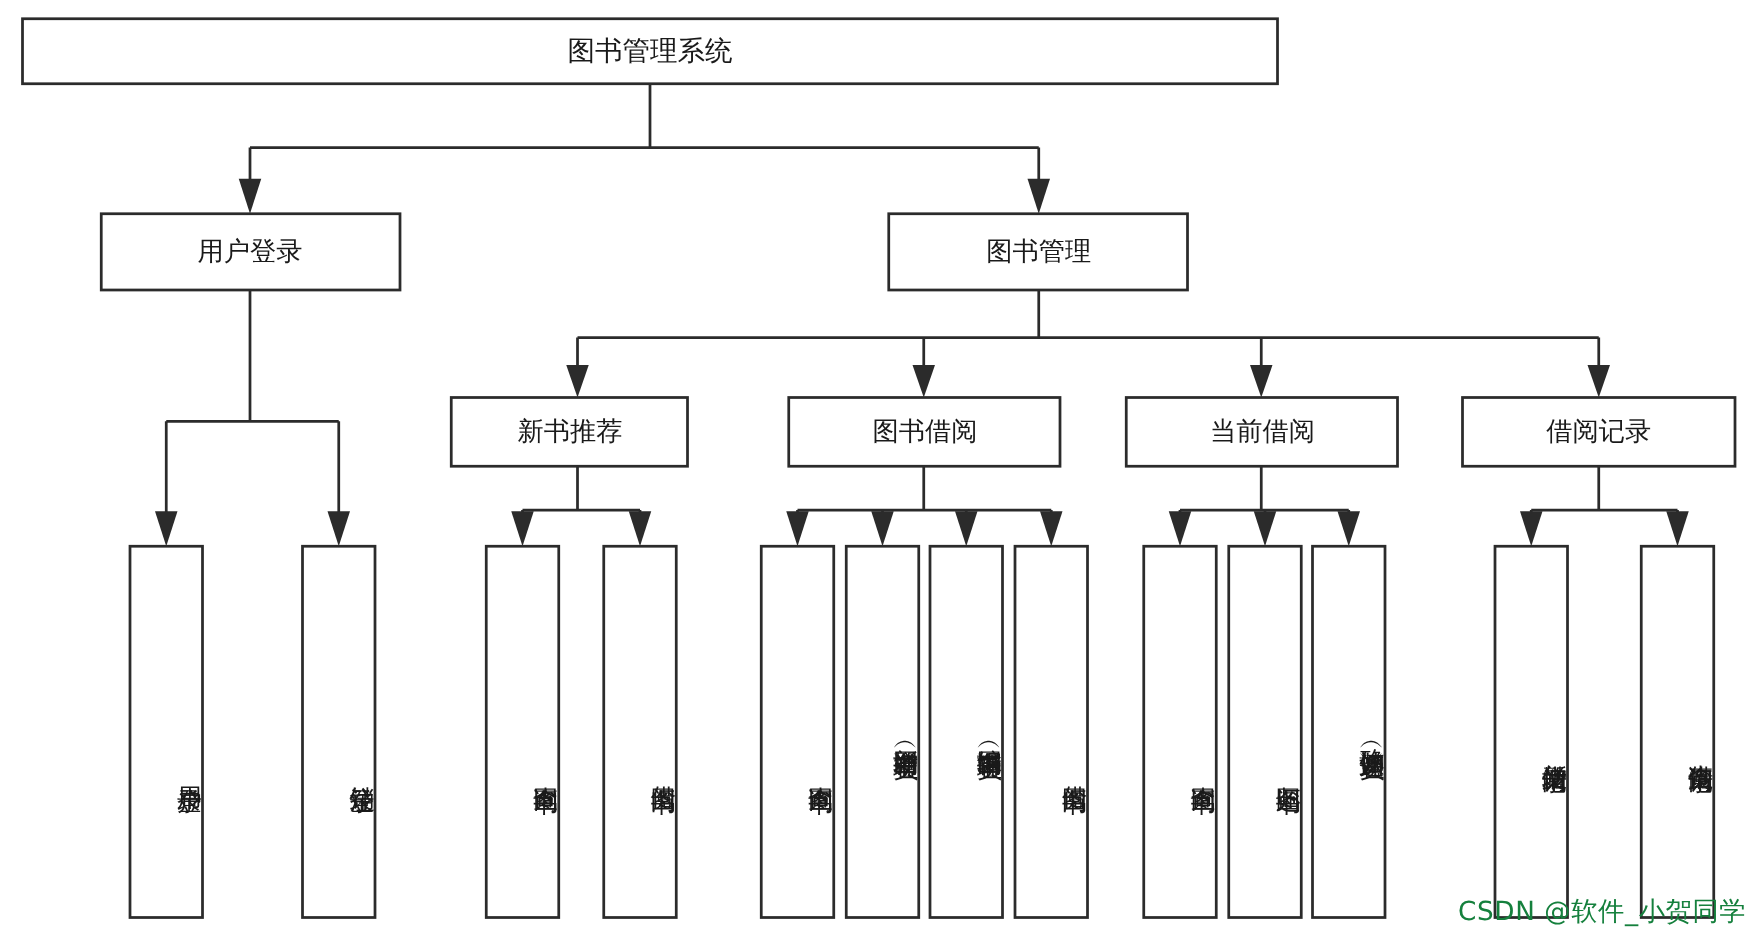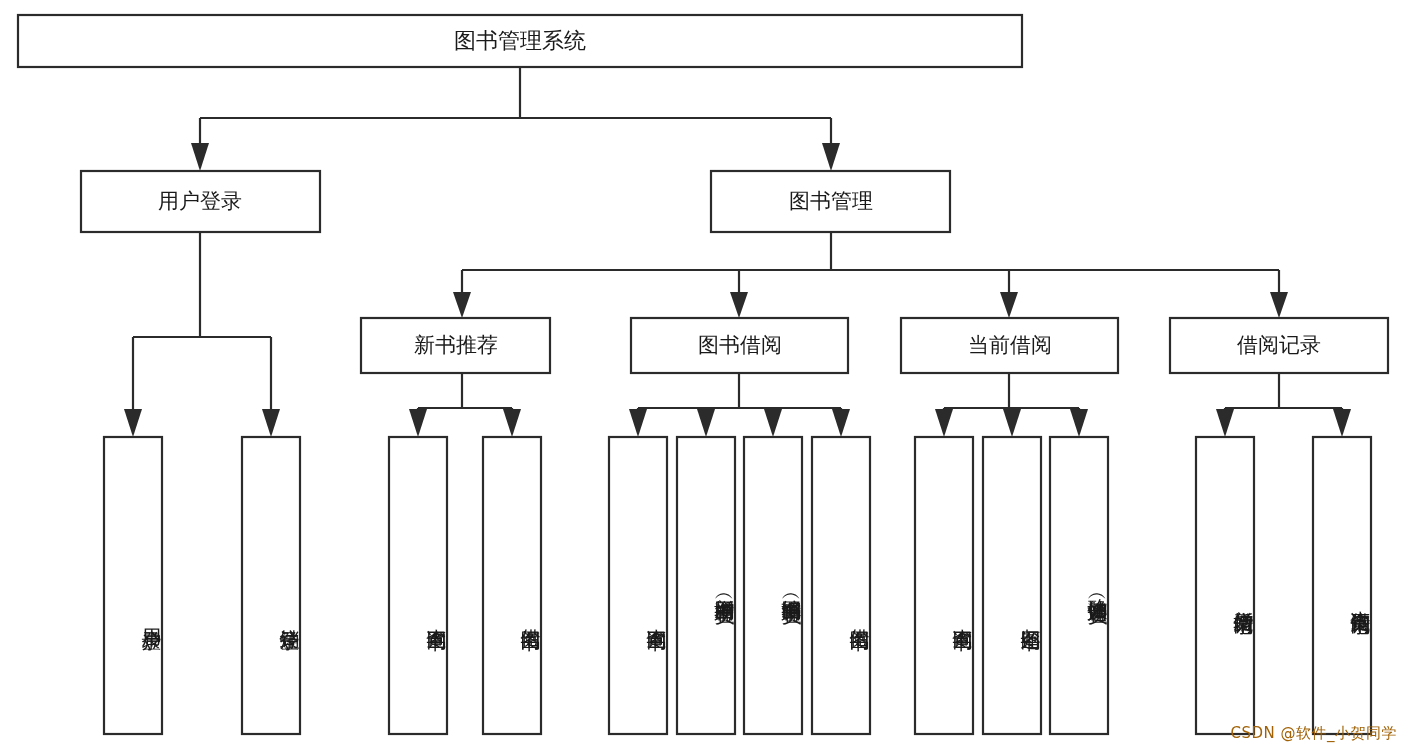--- a/index.html
+++ b/index.html
@@ -63,22 +63,22 @@
     align-items: flex-start;
     justify-content: center;
     white-space: nowrap;
     pointer-events: none;
   }
   .watermark {
     position: absolute;
     right: 8px;
     bottom: 4px;
     font-family: "DejaVu Sans", "Liberation Sans", sans-serif;
-    font-size: 15px;
-    color: #a16207;
+    font-size: 21px;
+    color: #15803d;
     letter-spacing: 0.5px;
     white-space: nowrap;
   }
 </style>
 </head>
 <body>
 
 <div id="diagram-root">
 
   <svg class="flow" viewBox="0 0 1405 747">

